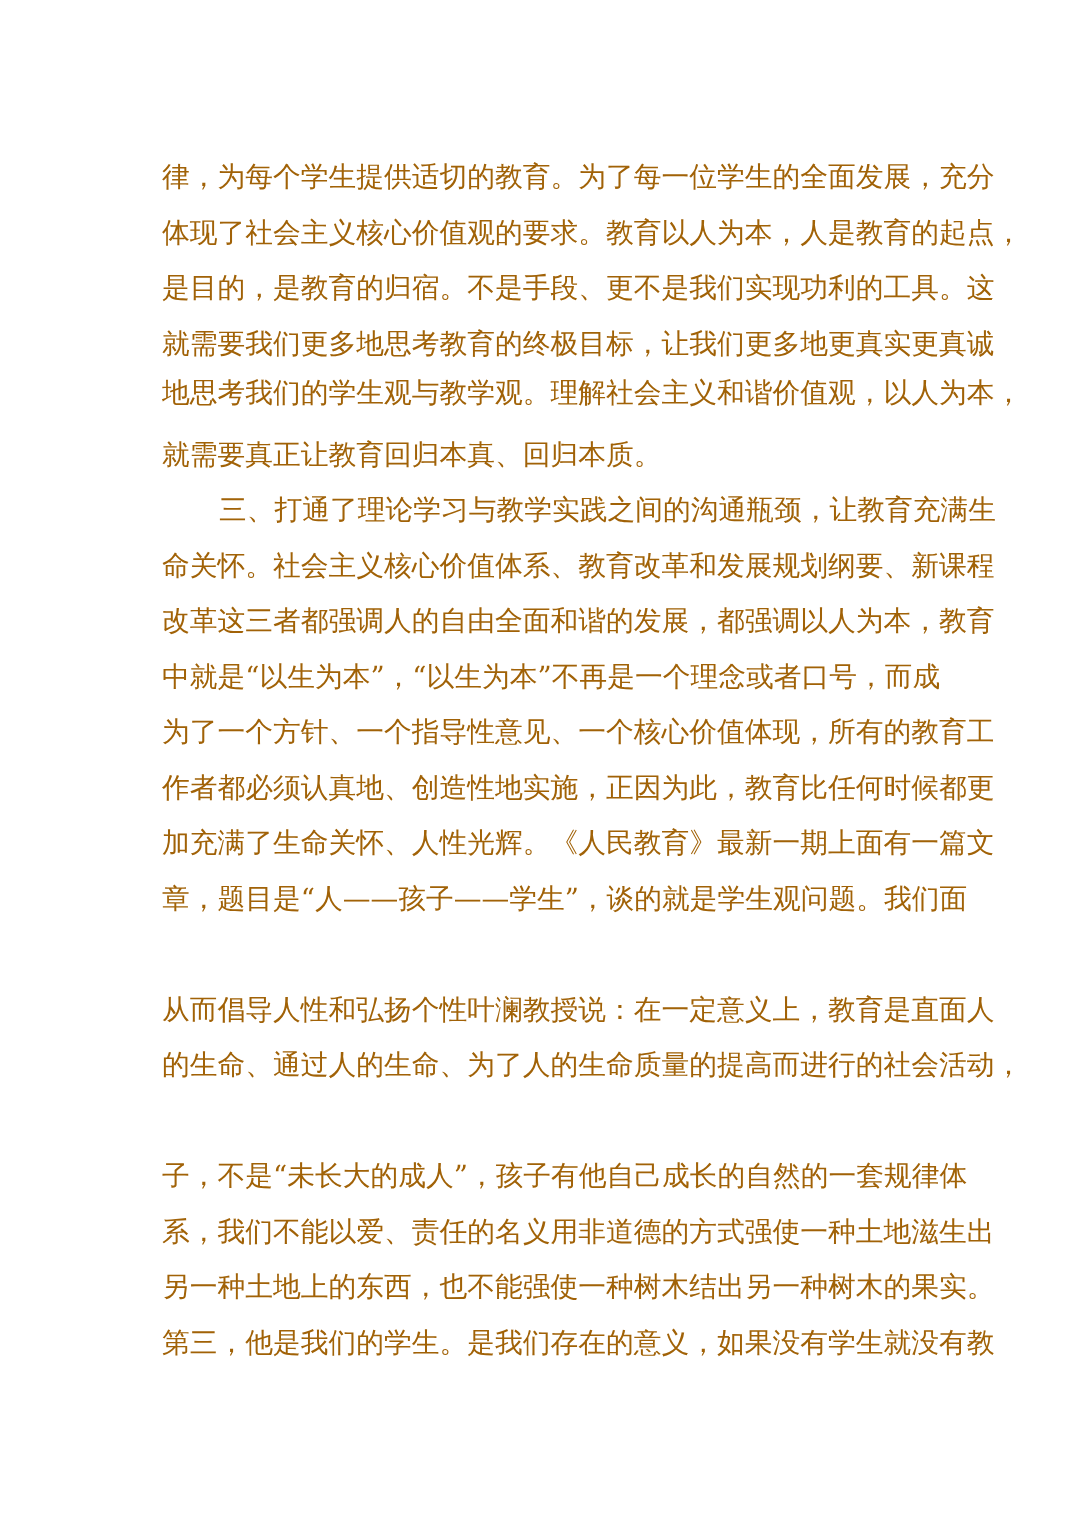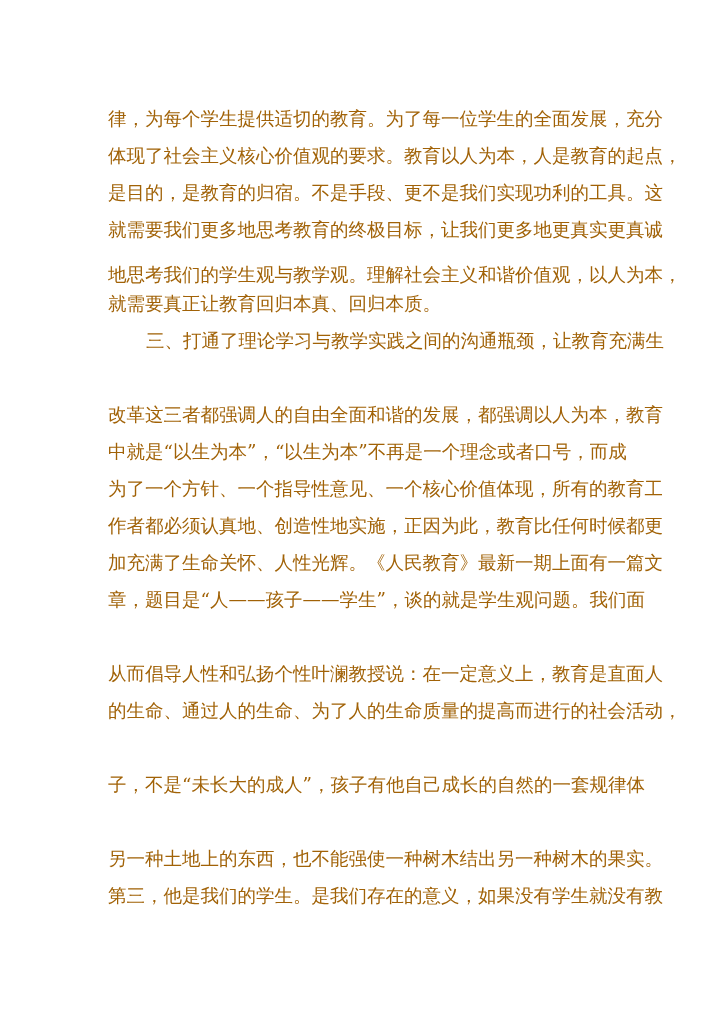--- a/index.html
+++ b/index.html
@@ -24,28 +24,30 @@
   </style>
 </head>
 <body>
 
 <div class="page">
 
   <div class="line" style="top:100px">律，为每个学生提供适切的教育。为了每一位学生的全面发展，充分</div>
   <div class="line" style="top:137px">体现了社会主义核心价值观的要求。教育以人为本，人是教育的起点，</div>
   <div class="line" style="top:174px">是目的，是教育的归宿。不是手段、更不是我们实现功利的工具。这</div>
   <div class="line" style="top:211px">就需要我们更多地思考教育的终极目标，让我们更多地更真实更真诚</div>
-  <div class="line" style="top:256px">地思考我们的学生观与教学观。理解社会主义和谐价值观，以人为本，</div>
+  <div class="line" style="top:244px">地思考我们的学生观与教学观。理解社会主义和谐价值观，以人为本，</div>
   <div class="line last" style="top:285px">就需要真正让教育回归本真、回归本质。</div>
 
   <div class="line indent" style="top:322px">三、打通了理论学习与教学实践之间的沟通瓶颈，让教育充满生</div>
+  <div class="line" style="top:359px">命关怀。社会主义核心价值体系、教育改革和发展规划纲要、新课程</div>
   <div class="line" style="top:396px">改革这三者都强调人的自由全面和谐的发展，都强调以人为本，教育</div>
   <div class="line" style="top:433px">中就是“以生为本”，“以生为本”不再是一个理念或者口号，而成</div>
   <div class="line" style="top:470px">为了一个方针、一个指导性意见、一个核心价值体现，所有的教育工</div>
   <div class="line" style="top:544px">加充满了生命关怀、人性光辉。《人民教育》最新一期上面有一篇文</div>
   <div class="line" style="top:507px">作者都必须认真地、创造性地实施，正因为此，教育比任何时候都更</div>
   <div class="line" style="top:581px">章，题目是“人——孩子——学生”，谈的就是学生观问题。我们面</div>
   <div class="line" style="top:655px">从而倡导人性和弘扬个性叶澜教授说：在一定意义上，教育是直面人</div>
   <div class="line" style="top:692px">的生命、通过人的生命、为了人的生命质量的提高而进行的社会活动，</div>
   <div class="line" style="top:766px">子，不是“未长大的成人”，孩子有他自己成长的自然的一套规律体</div>
+  <div class="line" style="top:803px">系，我们不能以爱、责任的名义用非道德的方式强使一种土地滋生出</div>
   <div class="line" style="top:840px">另一种土地上的东西，也不能强使一种树木结出另一种树木的果实。</div>
   <div class="line" style="top:877px">第三，他是我们的学生。是我们存在的意义，如果没有学生就没有教</div>
 </div>
 
 </body></html>

